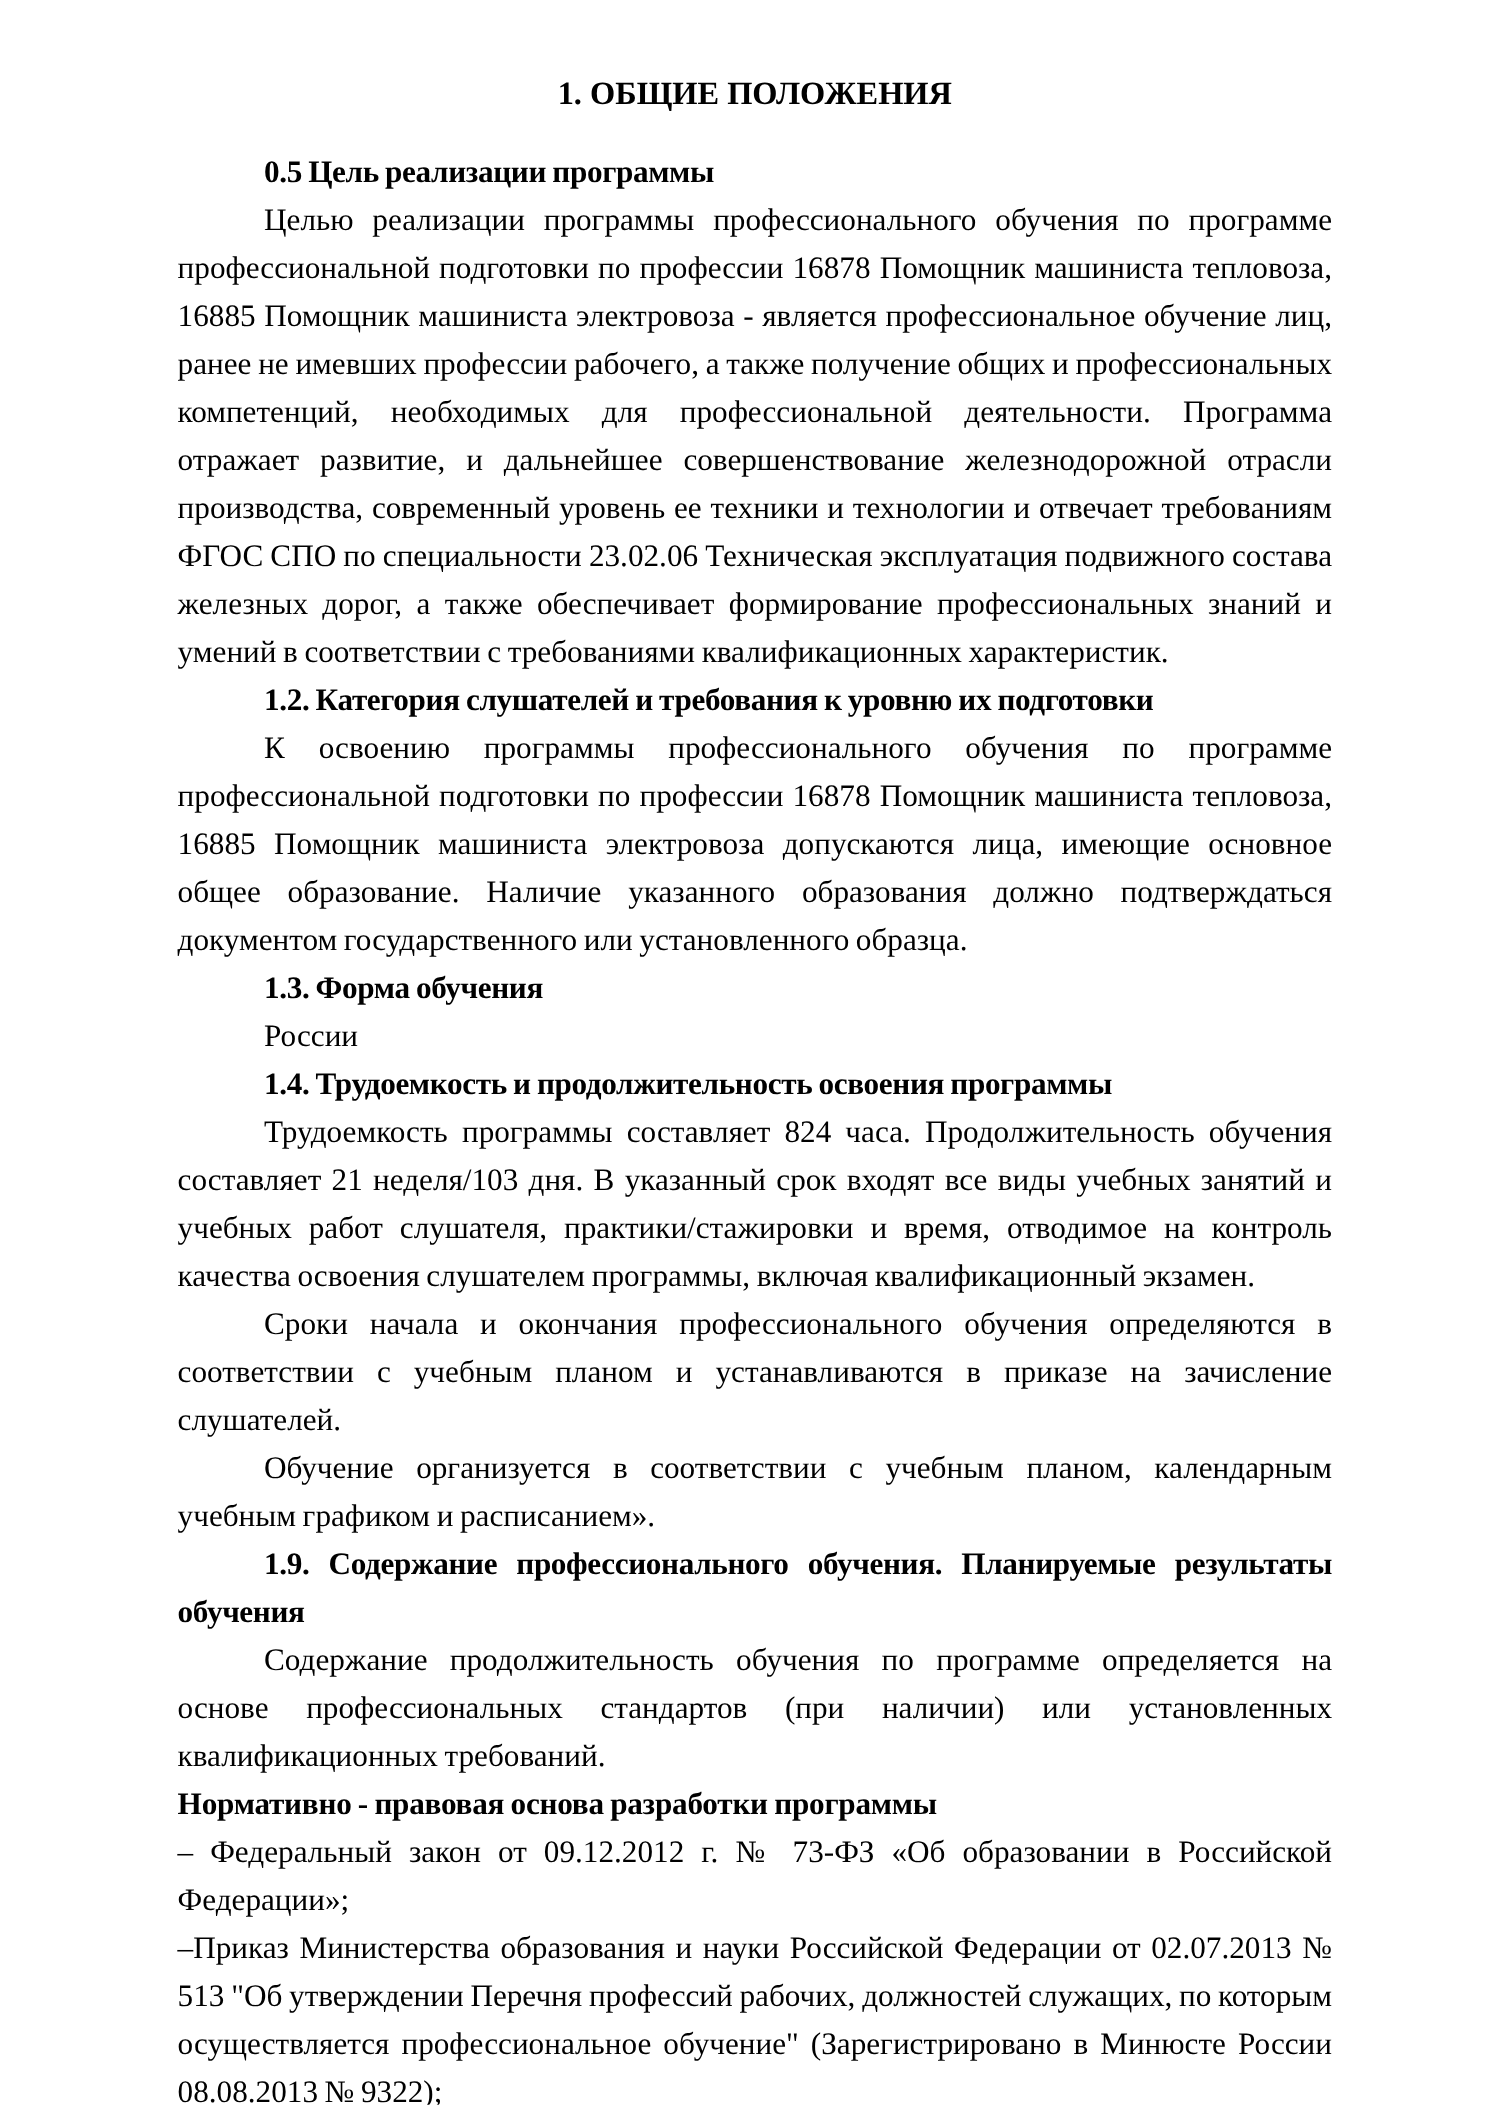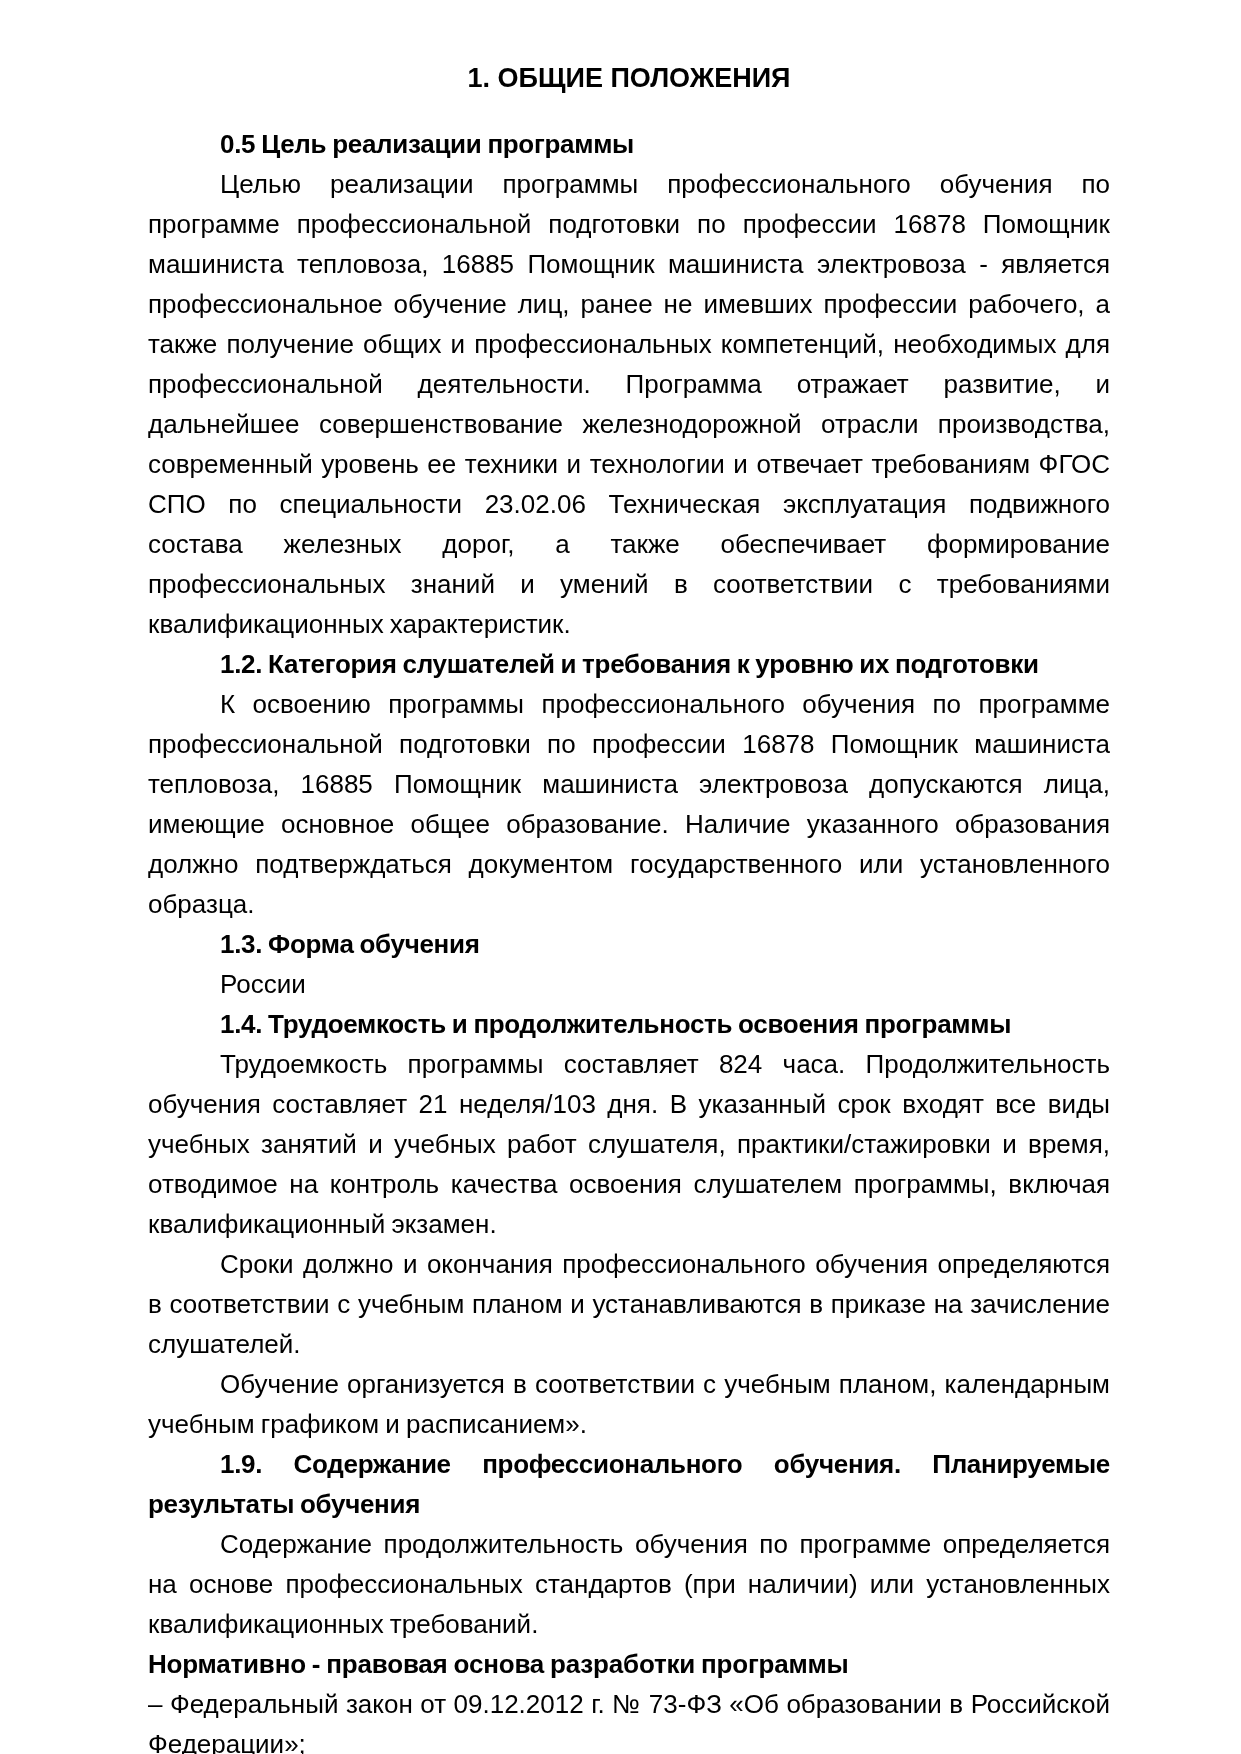--- a/index.html
+++ b/index.html
@@ -10,21 +10,21 @@
   body {
     width: 1241px;
     height: 1754px;
     overflow: hidden;
   }
   .page {
     box-sizing: border-box;
     width: 1241px;
     height: 1754px;
     padding: 58px 131px 16px 148px;
-    font-family: Liberation Sans, sans-serif;
+    font-family: Liberation Serif, serif;
     font-size: 26px;
     line-height: 40px;
     color: #000000;
     background: #ffffff;
   }
   .doc-title {
     margin: 0 0 26px 0;
     font-size: 27px;
     line-height: 40px;
     font-weight: bold;
@@ -59,21 +59,21 @@
   <h1 class="doc-title">1. ОБЩИЕ ПОЛОЖЕНИЯ</h1>
   <div id="doc-body">
       <p class="sec heading-indent">0.5 Цель реализации программы</p>
       <p class="sec paragraph-indent">Целью реализации программы профессионального обучения по программе профессиональной подготовки по профессии 16878 Помощник машиниста тепловоза, 16885 Помощник машиниста электровоза - является профессиональное обучение лиц, ранее не имевших профессии рабочего, а также получение общих и профессиональных компетенций, необходимых для профессиональной деятельности. Программа отражает развитие, и дальнейшее совершенствование железнодорожной отрасли производства, современный уровень ее техники и технологии и отвечает требованиям ФГОС СПО по специальности 23.02.06 Техническая эксплуатация подвижного состава железных дорог, а также обеспечивает формирование профессиональных знаний и умений в соответствии с требованиями квалификационных характеристик.</p>
       <p class="sec heading-indent">1.2. Категория слушателей и требования к уровню их подготовки</p>
       <p class="sec paragraph-indent">К освоению программы профессионального обучения по программе профессиональной подготовки по профессии 16878 Помощник машиниста тепловоза, 16885 Помощник машиниста электровоза допускаются лица, имеющие основное общее образование. Наличие указанного образования должно подтверждаться документом государственного или установленного образца.</p>
       <p class="sec heading-indent">1.3. Форма обучения</p>
       <p class="sec paragraph-indent">России</p>
       <p class="sec heading-indent">1.4. Трудоемкость и продолжительность освоения программы</p>
       <p class="sec paragraph-indent">Трудоемкость программы составляет 824 часа. Продолжительность обучения составляет 21 неделя/103 дня. В указанный срок входят все виды учебных занятий и учебных работ слушателя, практики/стажировки и время, отводимое на контроль качества освоения слушателем программы, включая квалификационный экзамен.</p>
-      <p class="sec paragraph-indent">Сроки должно и окончания профессионального обучения определяются в соответствии с учебным планом и устанавливаются в приказе на зачисление слушателей.</p>
+      <p class="sec paragraph-indent">Сроки начала и окончания профессионального обучения определяются в соответствии с учебным планом и устанавливаются в приказе на зачисление слушателей.</p>
       <p class="sec paragraph-indent">Обучение организуется в соответствии с учебным планом, календарным учебным графиком и расписанием».</p>
       <p class="sec heading-indent">1.9. Содержание профессионального обучения. Планируемые результаты обучения</p>
       <p class="sec paragraph-indent">Содержание продолжительность обучения по программе определяется на основе профессиональных стандартов (при наличии) или установленных квалификационных требований.</p>
       <p class="sec heading-flush">Нормативно - правовая основа разработки программы</p>
       <p class="sec list-item">– Федеральный закон от 09.12.2012 г. № 73-ФЗ «Об образовании в Российской Федерации»;</p>
       <p class="sec list-item">–Приказ Министерства образования и науки Российской Федерации от 02.07.2013 № 513 "Об утверждении Перечня профессий рабочих, должностей служащих, по которым осуществляется профессиональное обучение" (Зарегистрировано в Минюсте России 08.08.2013 № 9322);</p>
     </div>
 </div>
 
 </body></html>

